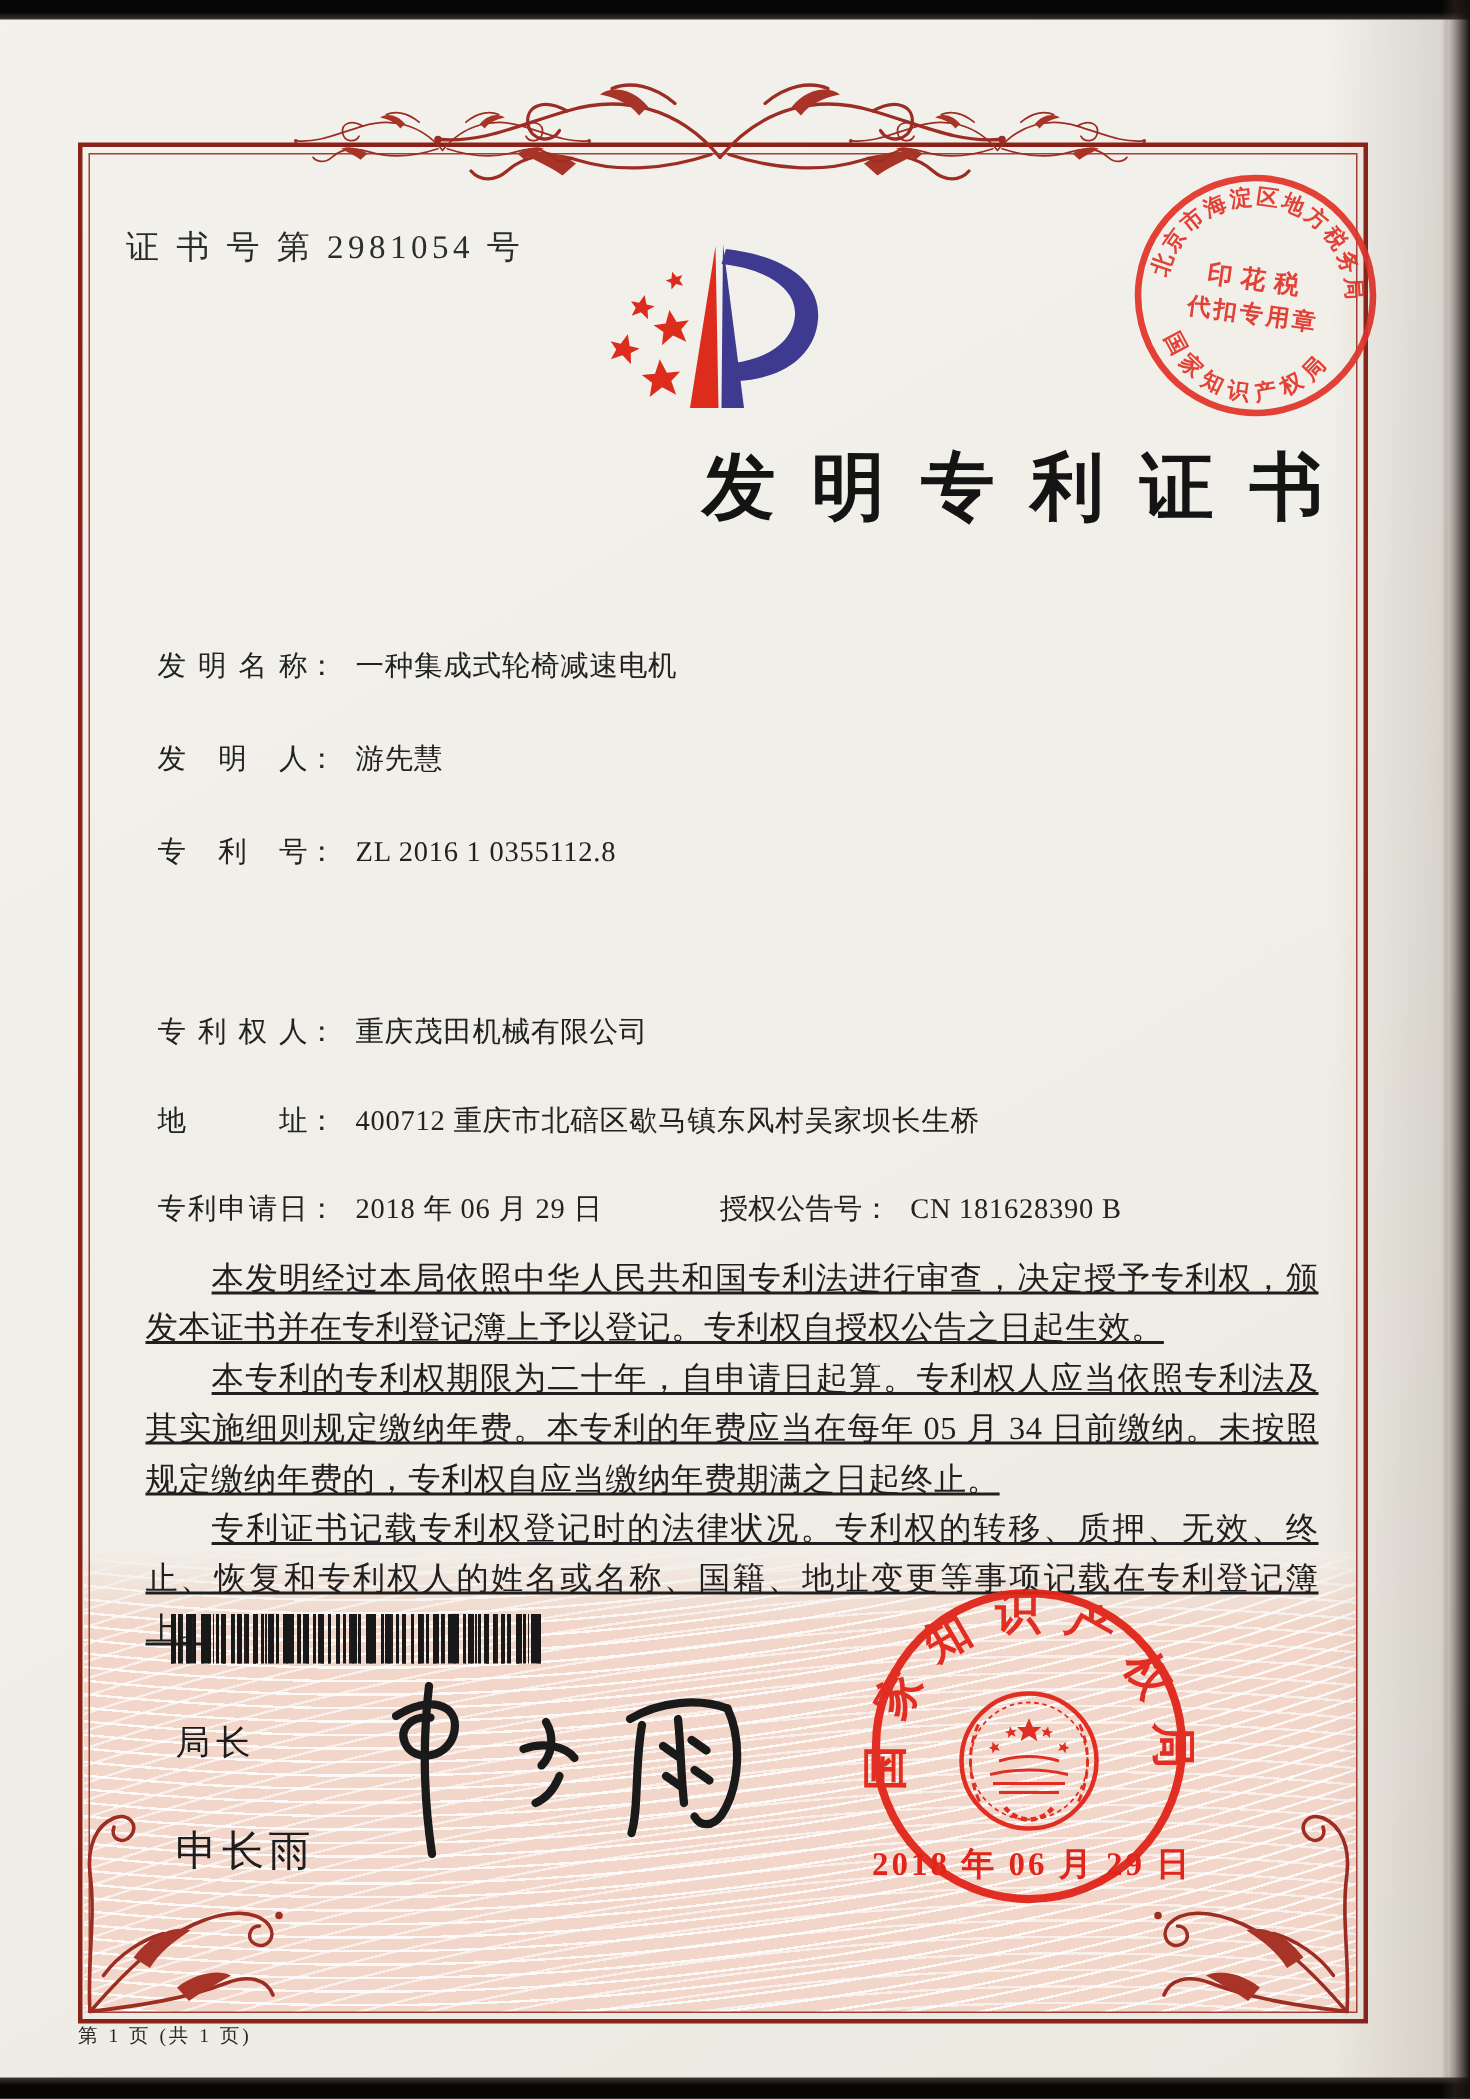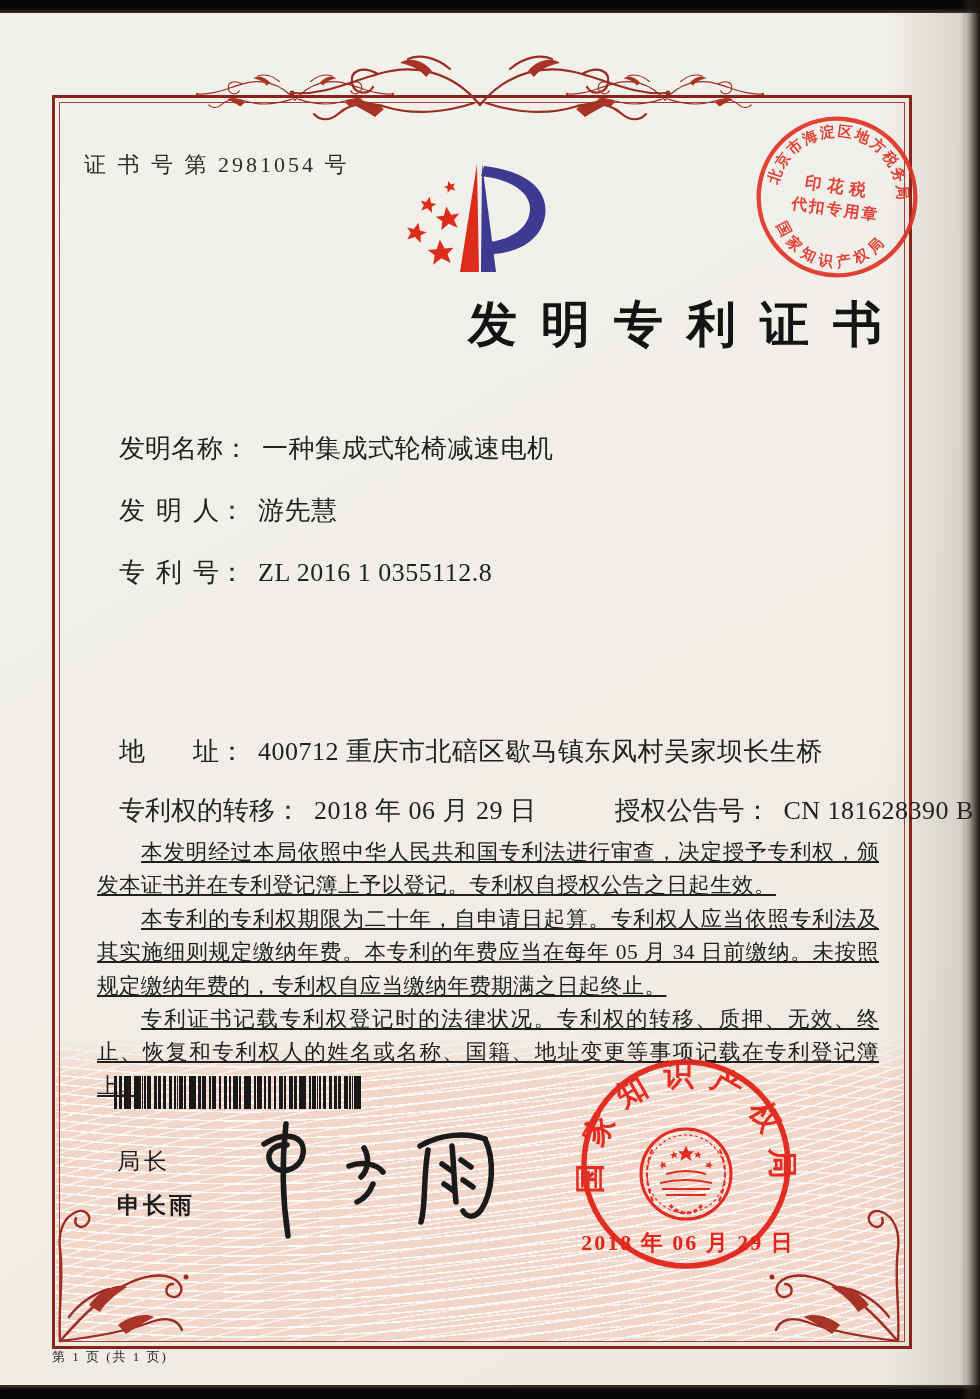--- a/index.html
+++ b/index.html
@@ -26,38 +26,38 @@
       repeating-radial-gradient(circle at 78% 2150px, rgba(255,255,255,.62) 0 1.6px, rgba(255,255,255,0) 1.6px 11px),
       #f1d6c9;
   }
   
   .cert-no{position:absolute;left:84px;top:150px;font-size:22px;letter-spacing:3px;color:#2c2c2c;z-index:5;}
   .logo{position:absolute;left:378px;top:146px;width:215px;height:142px;z-index:5;}
   .tax-stamp{position:absolute;left:744px;top:104px;width:186px;height:186px;transform:rotate(8deg);z-index:8;opacity:.93;}
   .title{position:absolute;left:52px;top:292px;width:854px;text-align:right;font-size:49px;font-weight:bold;
          letter-spacing:24px;text-indent:24px;color:#141414;z-index:5;}
   
-  .field{position:absolute;left:119px;font-size:26px;color:#222;white-space:nowrap;z-index:5;}
+  .field{position:absolute;left:105px;font-size:19px;color:#222;white-space:nowrap;z-index:5;}
   .field .lab{display:inline-block;min-width:100px;text-align:justify;text-align-last:justify;vertical-align:bottom;}
   .field .val{margin-left:13px;letter-spacing:.5px;}
   .f0{top:431px}.f1{top:493px}.f2{top:555px}.f3{top:615px}.f4{top:675px}.f5{top:734px}
   .grant{top:793px}
   .grant .g2{margin-left:78px;}
   
   .paras{position:absolute;left:97px;top:836px;width:782px;z-index:5;}
   .paras p{margin:0;font-size:21.5px;line-height:33.4px;text-indent:2.05em;text-align:justify;letter-spacing:.4px;color:#1f1f1f;text-decoration:underline;}
   
   .barcode{position:absolute;left:114px;top:1076px;width:250px;height:33px;z-index:5;
     background:
       repeating-linear-gradient(90deg,#181818 0 2px,transparent 2px 5px),
       repeating-linear-gradient(90deg,#181818 0 3px,transparent 3px 11px),
       repeating-linear-gradient(90deg,#202020 0 1px,transparent 1px 7px);}
   
   .sig-title{position:absolute;left:117px;top:1146px;font-size:23px;letter-spacing:4px;color:#1d1d1d;z-index:6;}
-  .sig-name{position:absolute;left:117px;top:1190px;font-size:23px;letter-spacing:3px;color:#1d1d1d;z-index:6;font-weight:bold;}
+  .sig-name{position:absolute;left:117px;top:1215px;font-size:28px;letter-spacing:3px;color:#1d1d1d;z-index:6;}
   .sig-img{position:absolute;left:252px;top:1114px;width:260px;height:130px;z-index:6;}
   
   .seal{position:absolute;left:572px;top:1050px;width:228px;height:228px;z-index:6;opacity:.95;}
   .seal-date{position:absolute;left:576px;top:1228px;width:224px;text-align:center;font-size:22px;letter-spacing:2px;
              color:#e1251a;font-weight:bold;z-index:7;}
   .footer{position:absolute;left:52px;top:1348px;width:854px;text-align:left;font-size:13px;letter-spacing:2px;color:#262626;z-index:5;}
   svg text{font-family:"Liberation Serif","DejaVu Serif",serif;}
 </style>
 </head>
 <body>
@@ -147,25 +147,28 @@
 
   <div class="field f0">
     <span class="lab">发明名称</span><span>：</span><span class="val">一种集成式轮椅减速电机</span>
   </div>
   <div class="field f1">
     <span class="lab">发明人</span><span>：</span><span class="val">游先慧</span>
   </div>
   <div class="field f2">
     <span class="lab">专利号</span><span>：</span><span class="val">ZL 2016 1 0355112.8</span>
   </div>
+  <div class="field f4">
+    <span class="lab">专利权人</span><span>：</span><span class="val">重庆茂田机械有限公司</span>
+  </div>
   <div class="field f5">
     <span class="lab">地址</span><span>：</span><span class="val">400712 重庆市北碚区歇马镇东风村吴家坝长生桥</span>
   </div>
   <div class="field grant">
-    <span class="lab">专利权的转移</span><span>：</span><span class="val">2018 年 06 月 29 日</span><span class="g2">授权公告号</span><span>：</span><span class="val">CN 181628390 B</span>
+    <span class="lab">专利申请日</span><span>：</span><span class="val">2018 年 06 月 29 日</span><span class="g2">授权公告号</span><span>：</span><span class="val">CN 181628390 B</span>
   </div>
 
   <div class="paras">
     <p>本发明经过本局依照中华人民共和国专利法进行审查，决定授予专利权，颁发本证书并在专利登记簿上予以登记。专利权自授权公告之日起生效。</p>
     <p>本专利的专利权期限为二十年，自申请日起算。专利权人应当依照专利法及其实施细则规定缴纳年费。本专利的年费应当在每年 05 月 34 日前缴纳。未按照规定缴纳年费的，专利权自应当缴纳年费期满之日起终止。</p>
     <p>专利证书记载专利权登记时的法律状况。专利权的转移、质押、无效、终止、恢复和专利权人的姓名或名称、国籍、地址变更等事项记载在专利登记簿上。</p>
   </div>
 
   <div class="barcode"></div>
 

